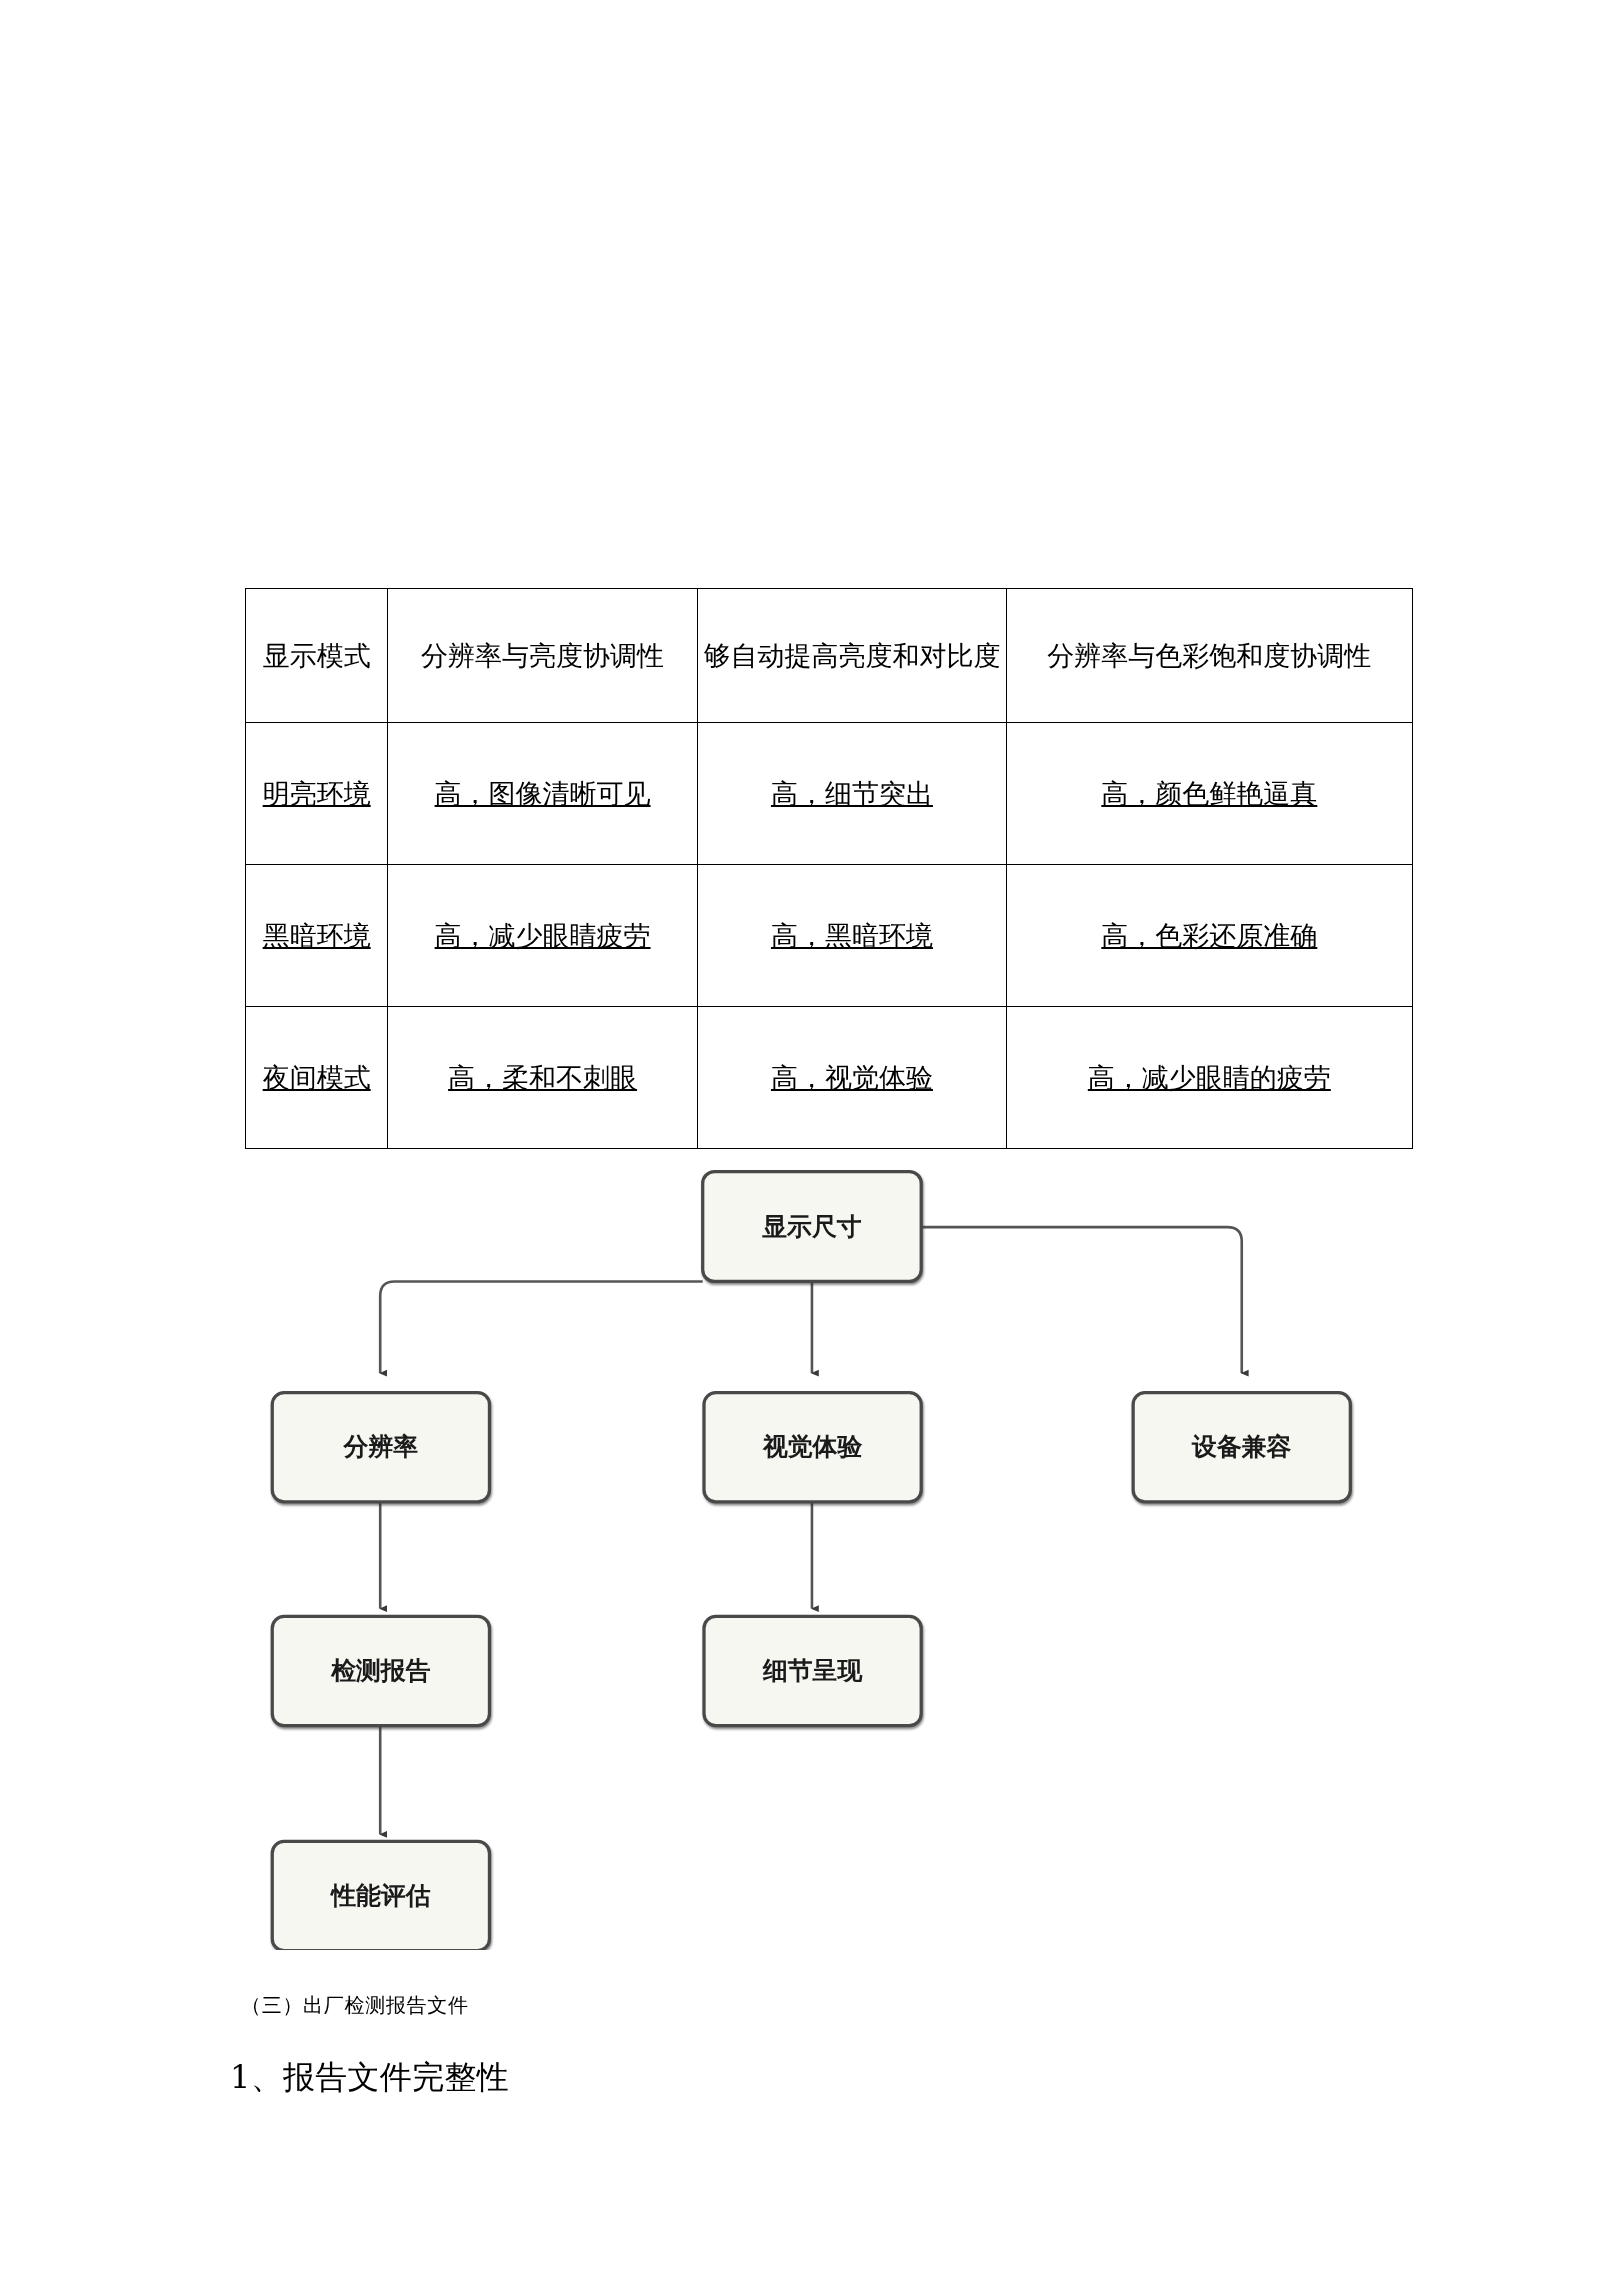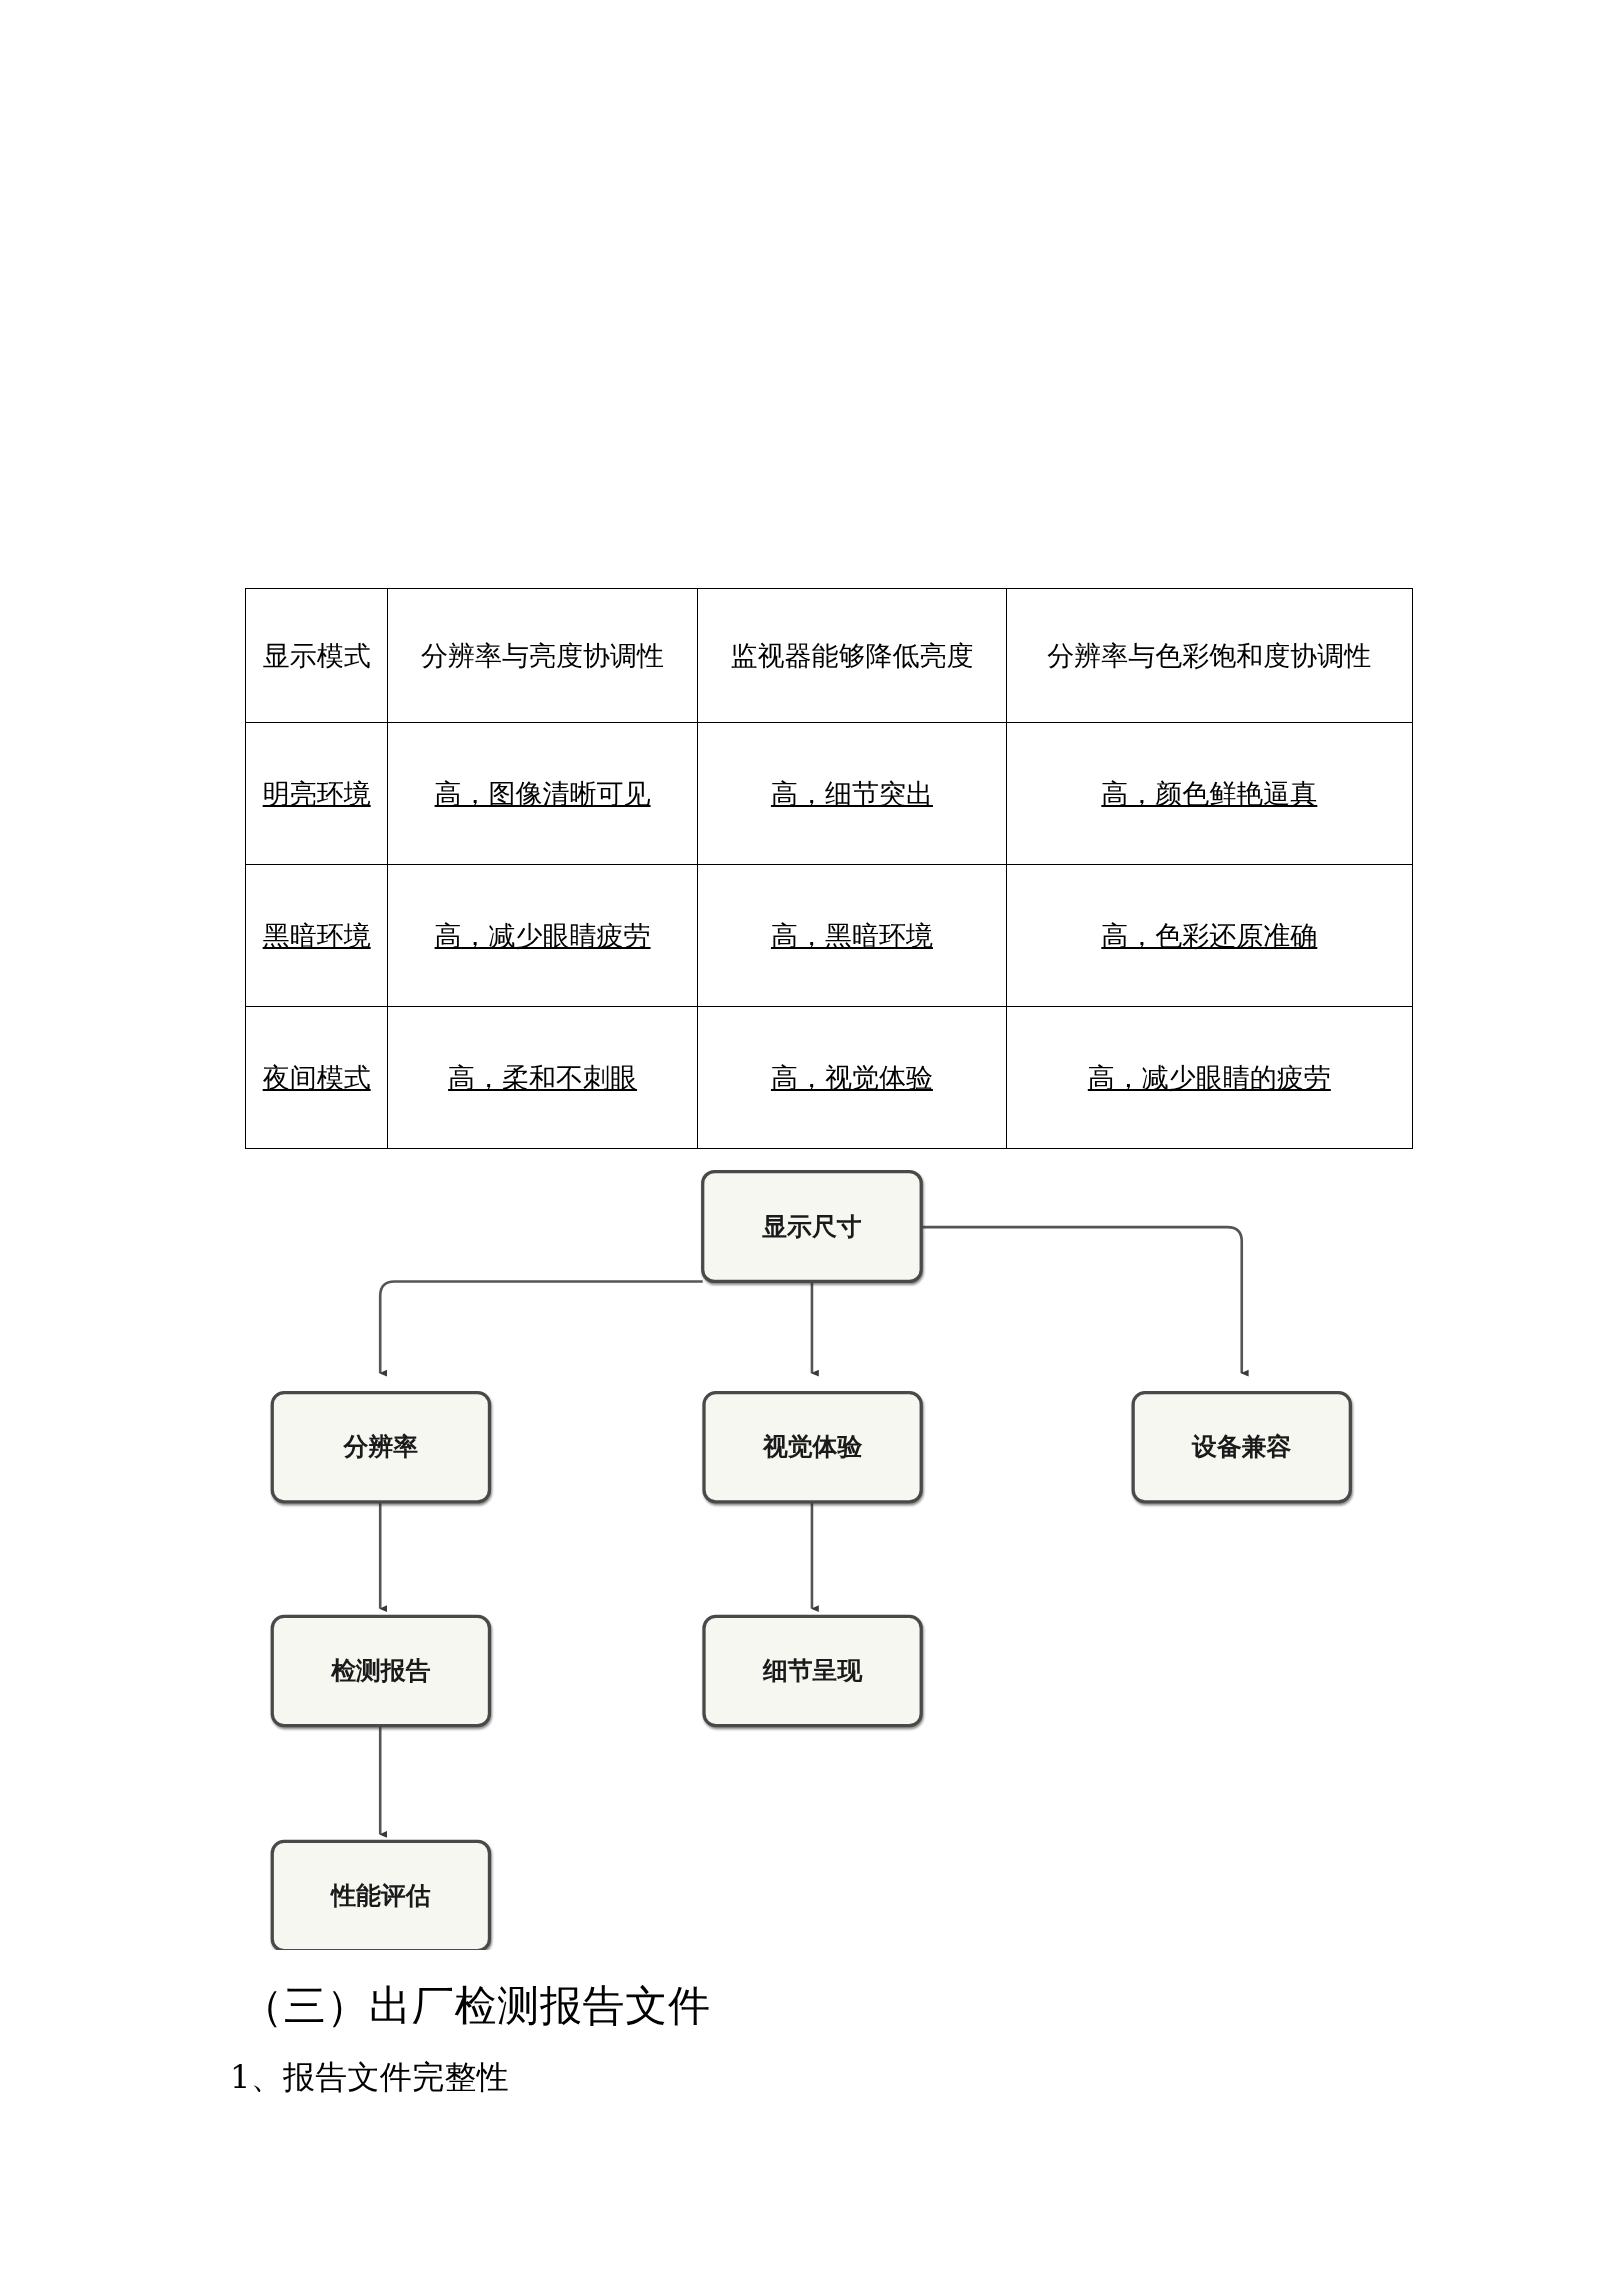--- a/index.html
+++ b/index.html
@@ -76,21 +76,21 @@
     font-size: 38px;
     font-weight: bold;
     fill: #1a1a1a;
   }
 
   
   .heading-3 {
     position: absolute;
     left: 241px;
     top: 1986px;
-    font-size: 42px;
+    font-size: 20px;
     line-height: 39px;
     letter-spacing: 0.7px;
   }
   .subheading {
     position: absolute;
     left: 230px;
     top: 2058px;
     font-size: 32px;
     line-height: 38px;
     letter-spacing: 0.3px;
@@ -100,21 +100,21 @@
 <body>
 
 <div class="page">
 
 
   <table class="cmp-table">
     <tbody>
       <tr class="head">
         <td class="c0">显示模式</td>
         <td class="c1">分辨率与亮度协调性</td>
-        <td class="c2">监视器能够降低亮度</td>
+        <td class="c2">够自动提高亮度和对比度</td>
         <td class="c3">分辨率与色彩饱和度协调性</td>
       </tr>
       <tr class="body-row">
         <td class="c0">明亮环境</td>
         <td class="c1">高，图像清晰可见</td>
         <td class="c2">高，细节突出</td>
         <td class="c3">高，颜色鲜艳逼真</td>
       </tr>
       <tr class="body-row">
         <td class="c0">黑暗环境</td>

